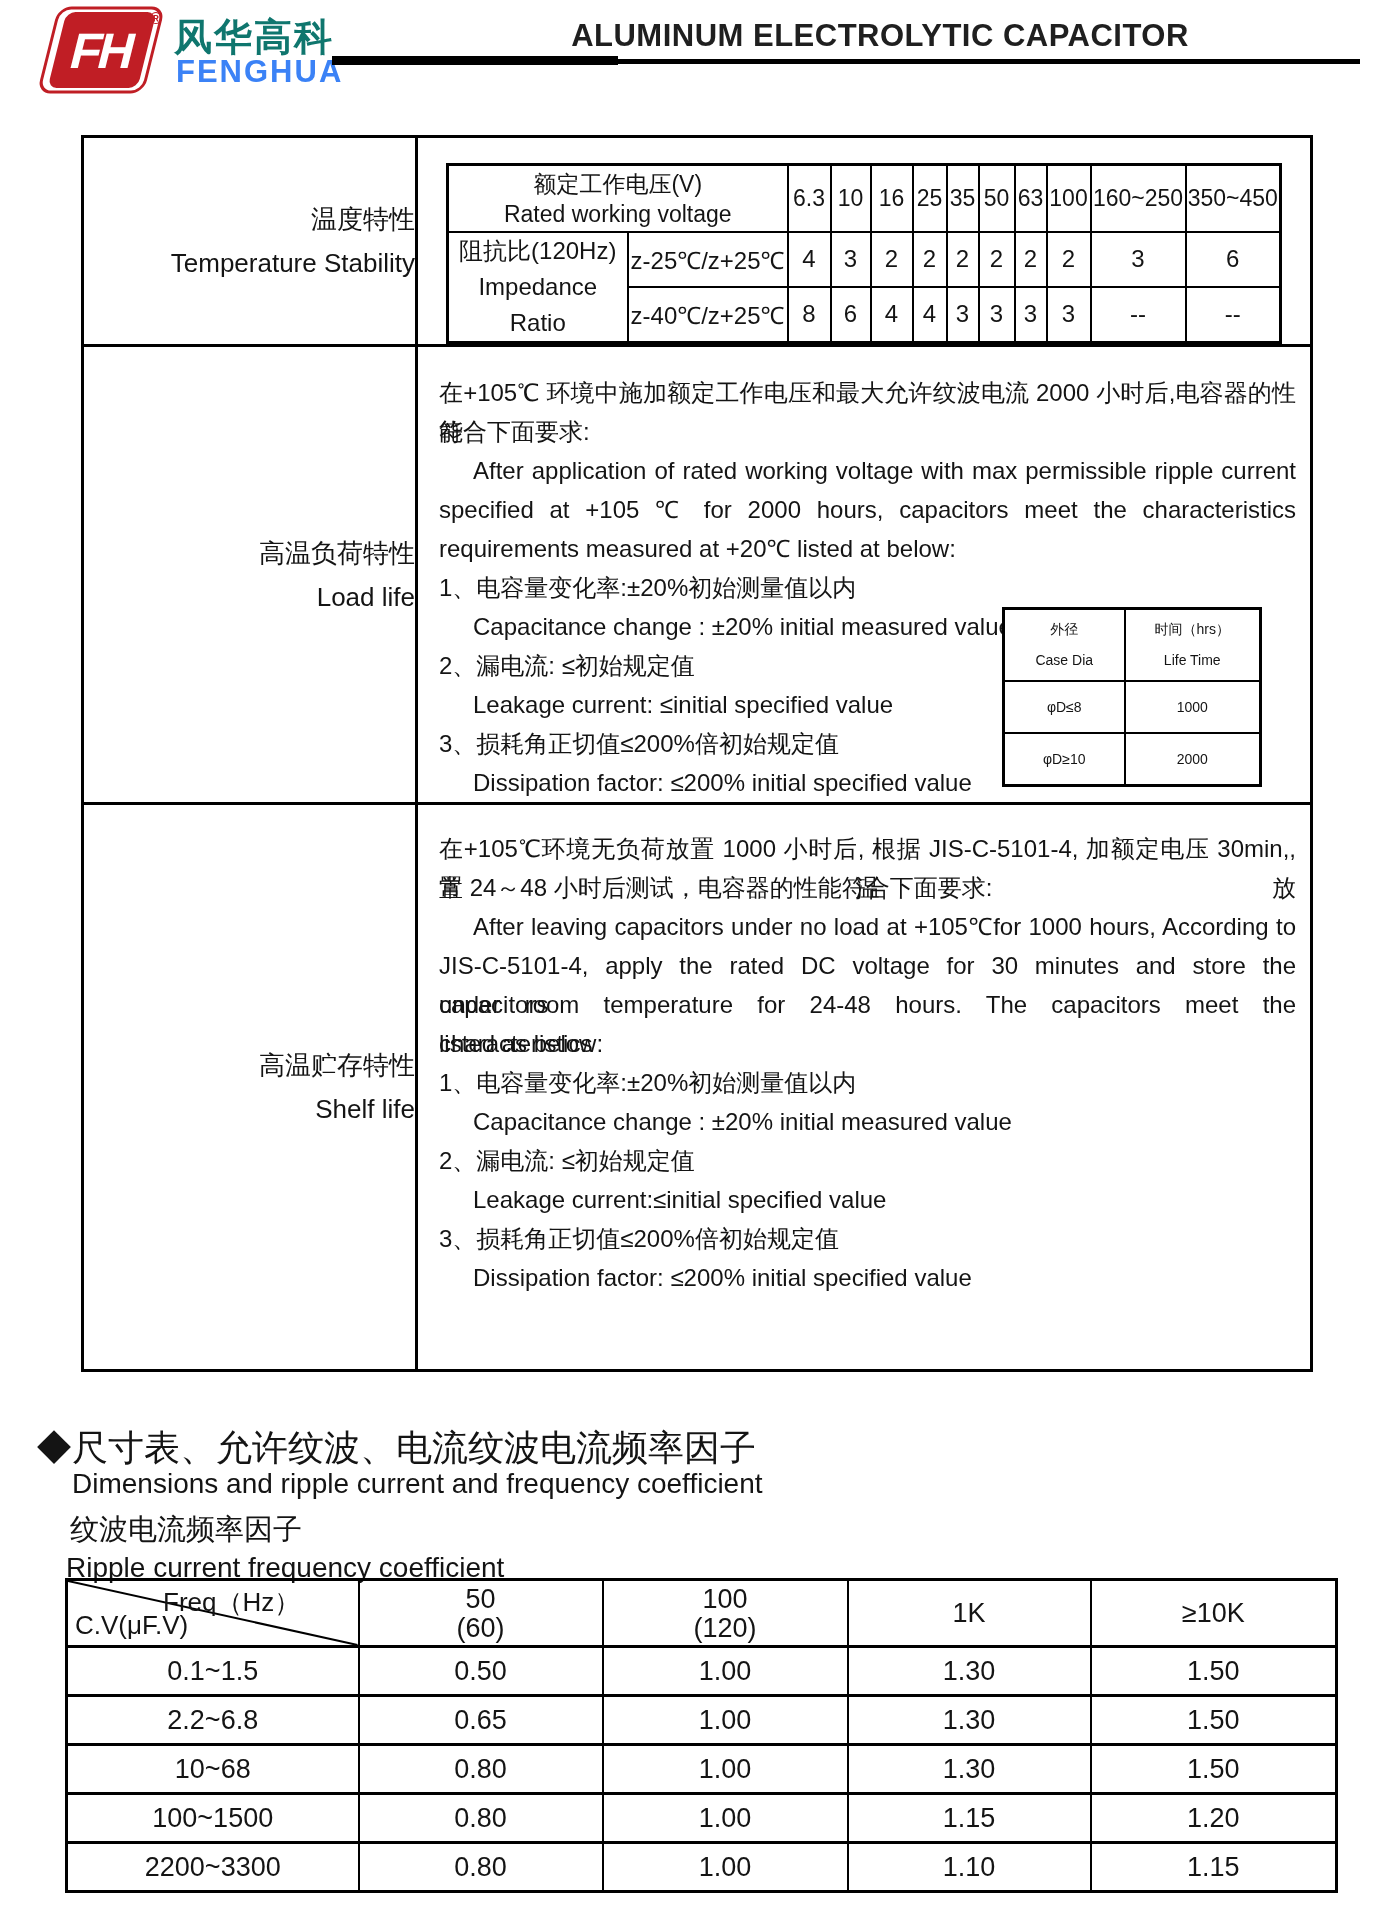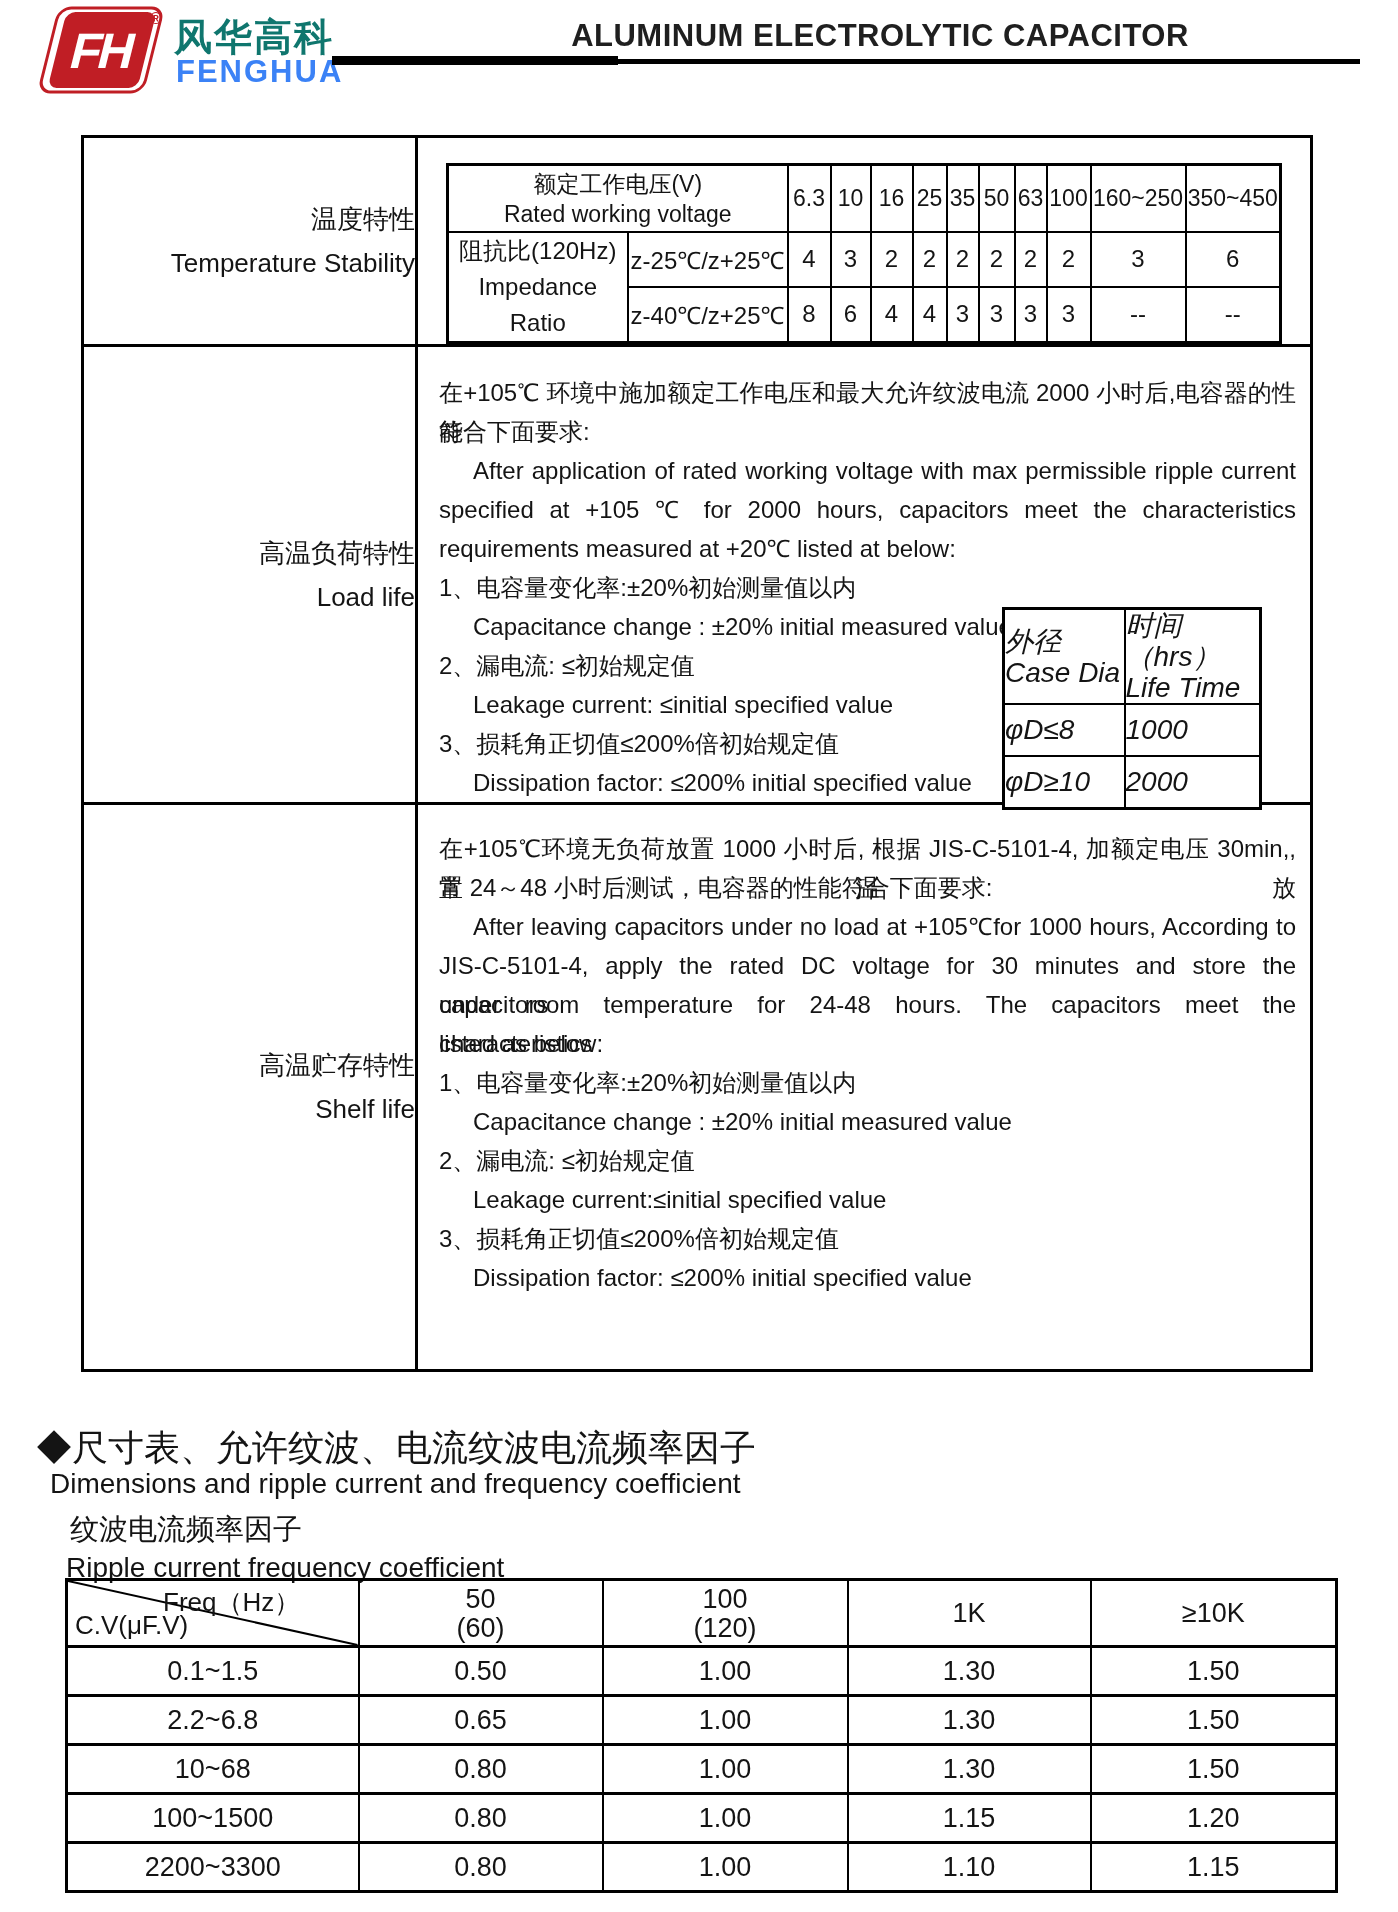--- a/index.html
+++ b/index.html
@@ -38,27 +38,27 @@
 
   
   .text-block{padding:26px 14px 0 21px;}
   .r3 .text-block{padding-top:24px;}
   .tl{height:39px;line-height:39px;font-size:24px;white-space:nowrap;overflow:visible;}
   .tl.jl{white-space:normal;text-align:justify;text-align-last:justify;}
   .tl.ind{text-indent:34px;}
 
   
   .ctable{position:absolute;top:260px;right:48px;width:257px;border:3px solid #000;background:#fff;}
-  .ctable td{border:2px solid #000;font-size:28px;font-style:italic;}
+  .ctable td{border:2px solid #000;text-align:center;font-size:14px;}
   .ctable .ch td{height:70px;line-height:31px;}
   .ctable .cr td{height:50px;}
 
   
   .sec-h1{position:absolute;left:36px;top:1424px;font-size:36px;}
-  .sec-h2{position:absolute;left:50px;top:1468px;font-size:28px;}
+  .sec-h2{position:absolute;left:72px;top:1468px;font-size:28px;}
   .sec-h3{position:absolute;left:70px;top:1510px;font-size:29px;}
   .sec-h4{position:absolute;left:66px;top:1552px;font-size:28px;}
 
   
   .ftable{position:absolute;left:65px;top:1578px;width:1270px;border:3px solid #000;padding-left:8px;}
   .ftable td{border-left:2px solid #000;border-right:2px solid #000;
              border-top:3px solid #000;border-bottom:3px solid #000;
              text-align:center;font-size:27px;}
   .ftable .fh td{height:64px;}
   .ftable .fr td{height:46px;}

